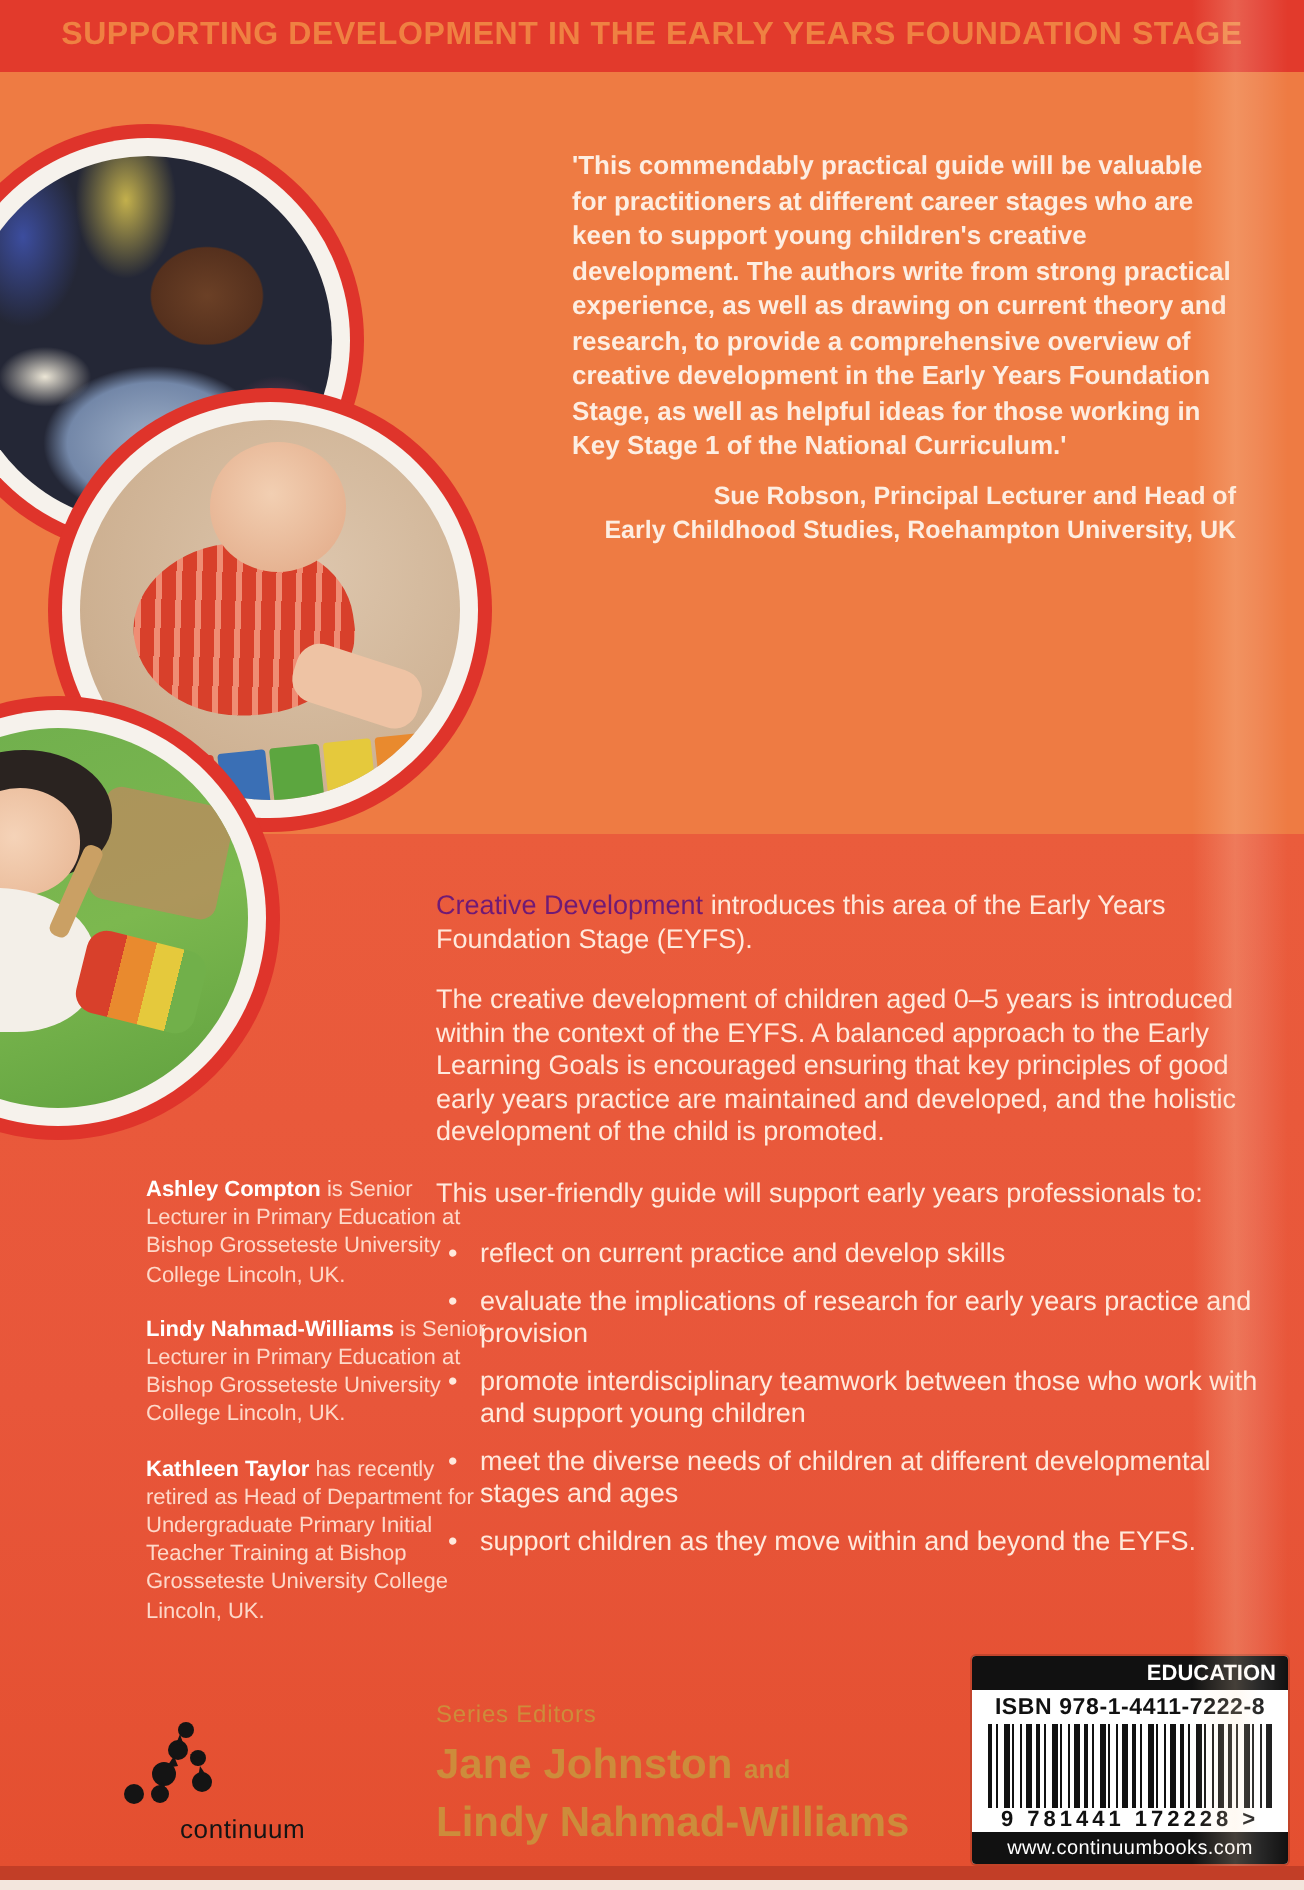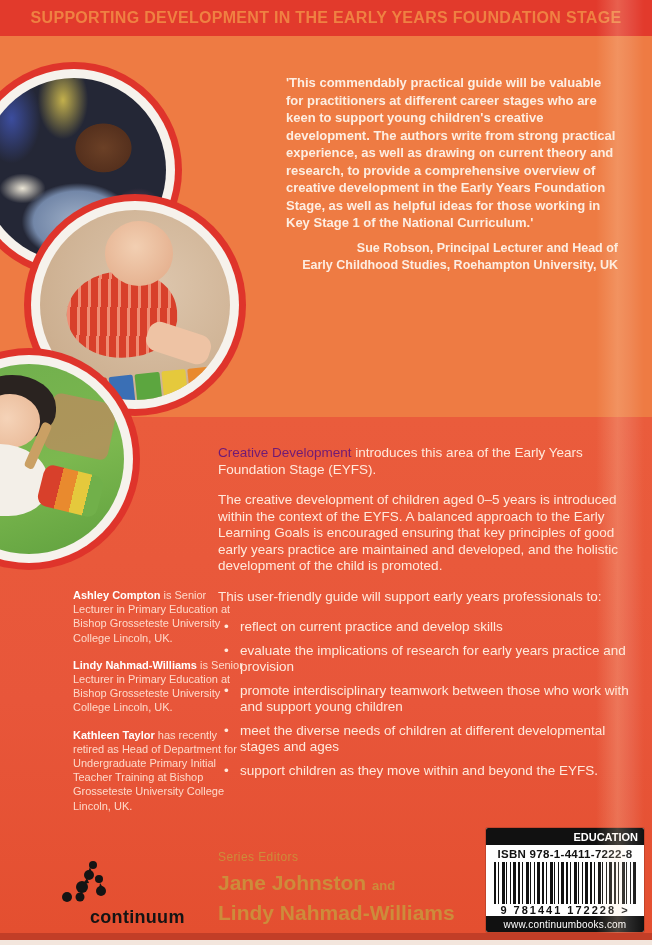--- a/index.html
+++ b/index.html
@@ -84,21 +84,21 @@
   .bios p { margin:0 0 13px 0; }
   .bios .name { color:#ffffff; font-weight:bold; }
   
   .series { position:absolute; left:218px; top:850px; color:#cd8c3b; }
   .series .label { font-size:12px; letter-spacing:0.4px; margin-bottom:5px; }
   .series .ed   { font-size:21px; line-height:27px;font-weight:bold; }
   .series .conj { font-size:13px; }
   
   .publisher { position:absolute; left:46px; top:858px; width:78px; text-align:center; }
   .publisher svg { display:block; margin:0 auto; }
-  .publisher .pname { color:#141414; font-weight:bold; font-size:18px; margin-top:1px; letter-spacing:0.3px;margin-left:44px; }
+  .publisher .pname { color:#141414; font-weight:normal; font-size:13px; margin-top:1px; letter-spacing:0.3px;margin-left:44px; }
   
   .barcode-panel { position:absolute; left:486px; top:828px; width:158px; height:104px;
       background:#ffffff; border-radius:2px; overflow:hidden;
       box-shadow:0 0 0 1px rgba(0,0,0,0.15); }
   .bc-cat { height:17px; background:#111111; color:#ffffff; font-size:11px; font-weight:bold;
       display:flex; align-items:center; justify-content:flex-end; padding-right:6px; }
   .bc-isbn{ height:17px; color:#111; font-size:11.5px; font-weight:bold;
       display:flex; align-items:center; justify-content:center; letter-spacing:0.3px; }
   .bc-bars{ height:42px; margin:0 8px;
       background:repeating-linear-gradient(90deg,

